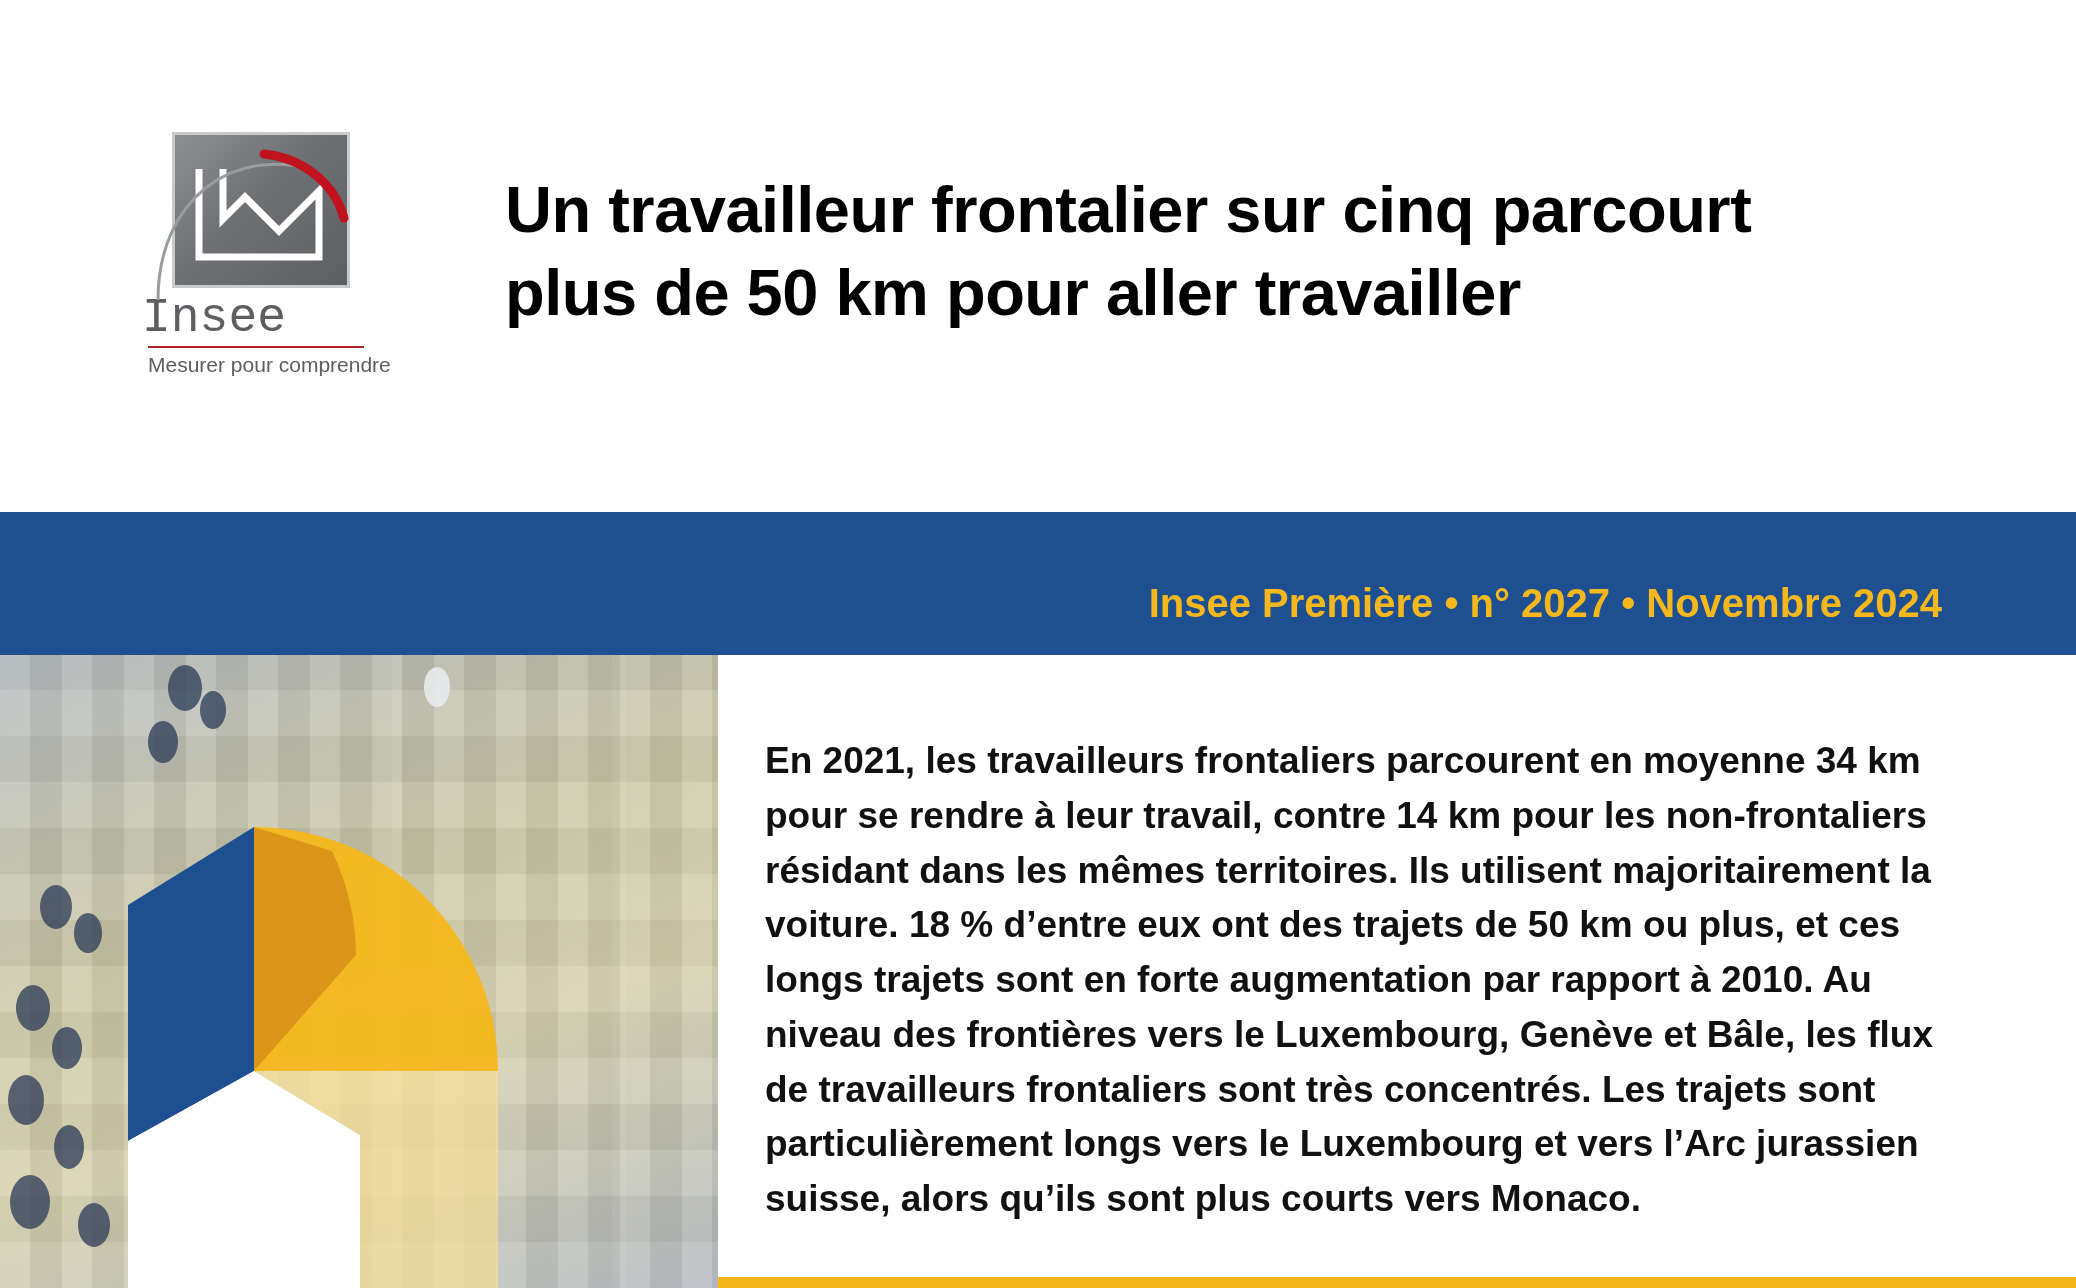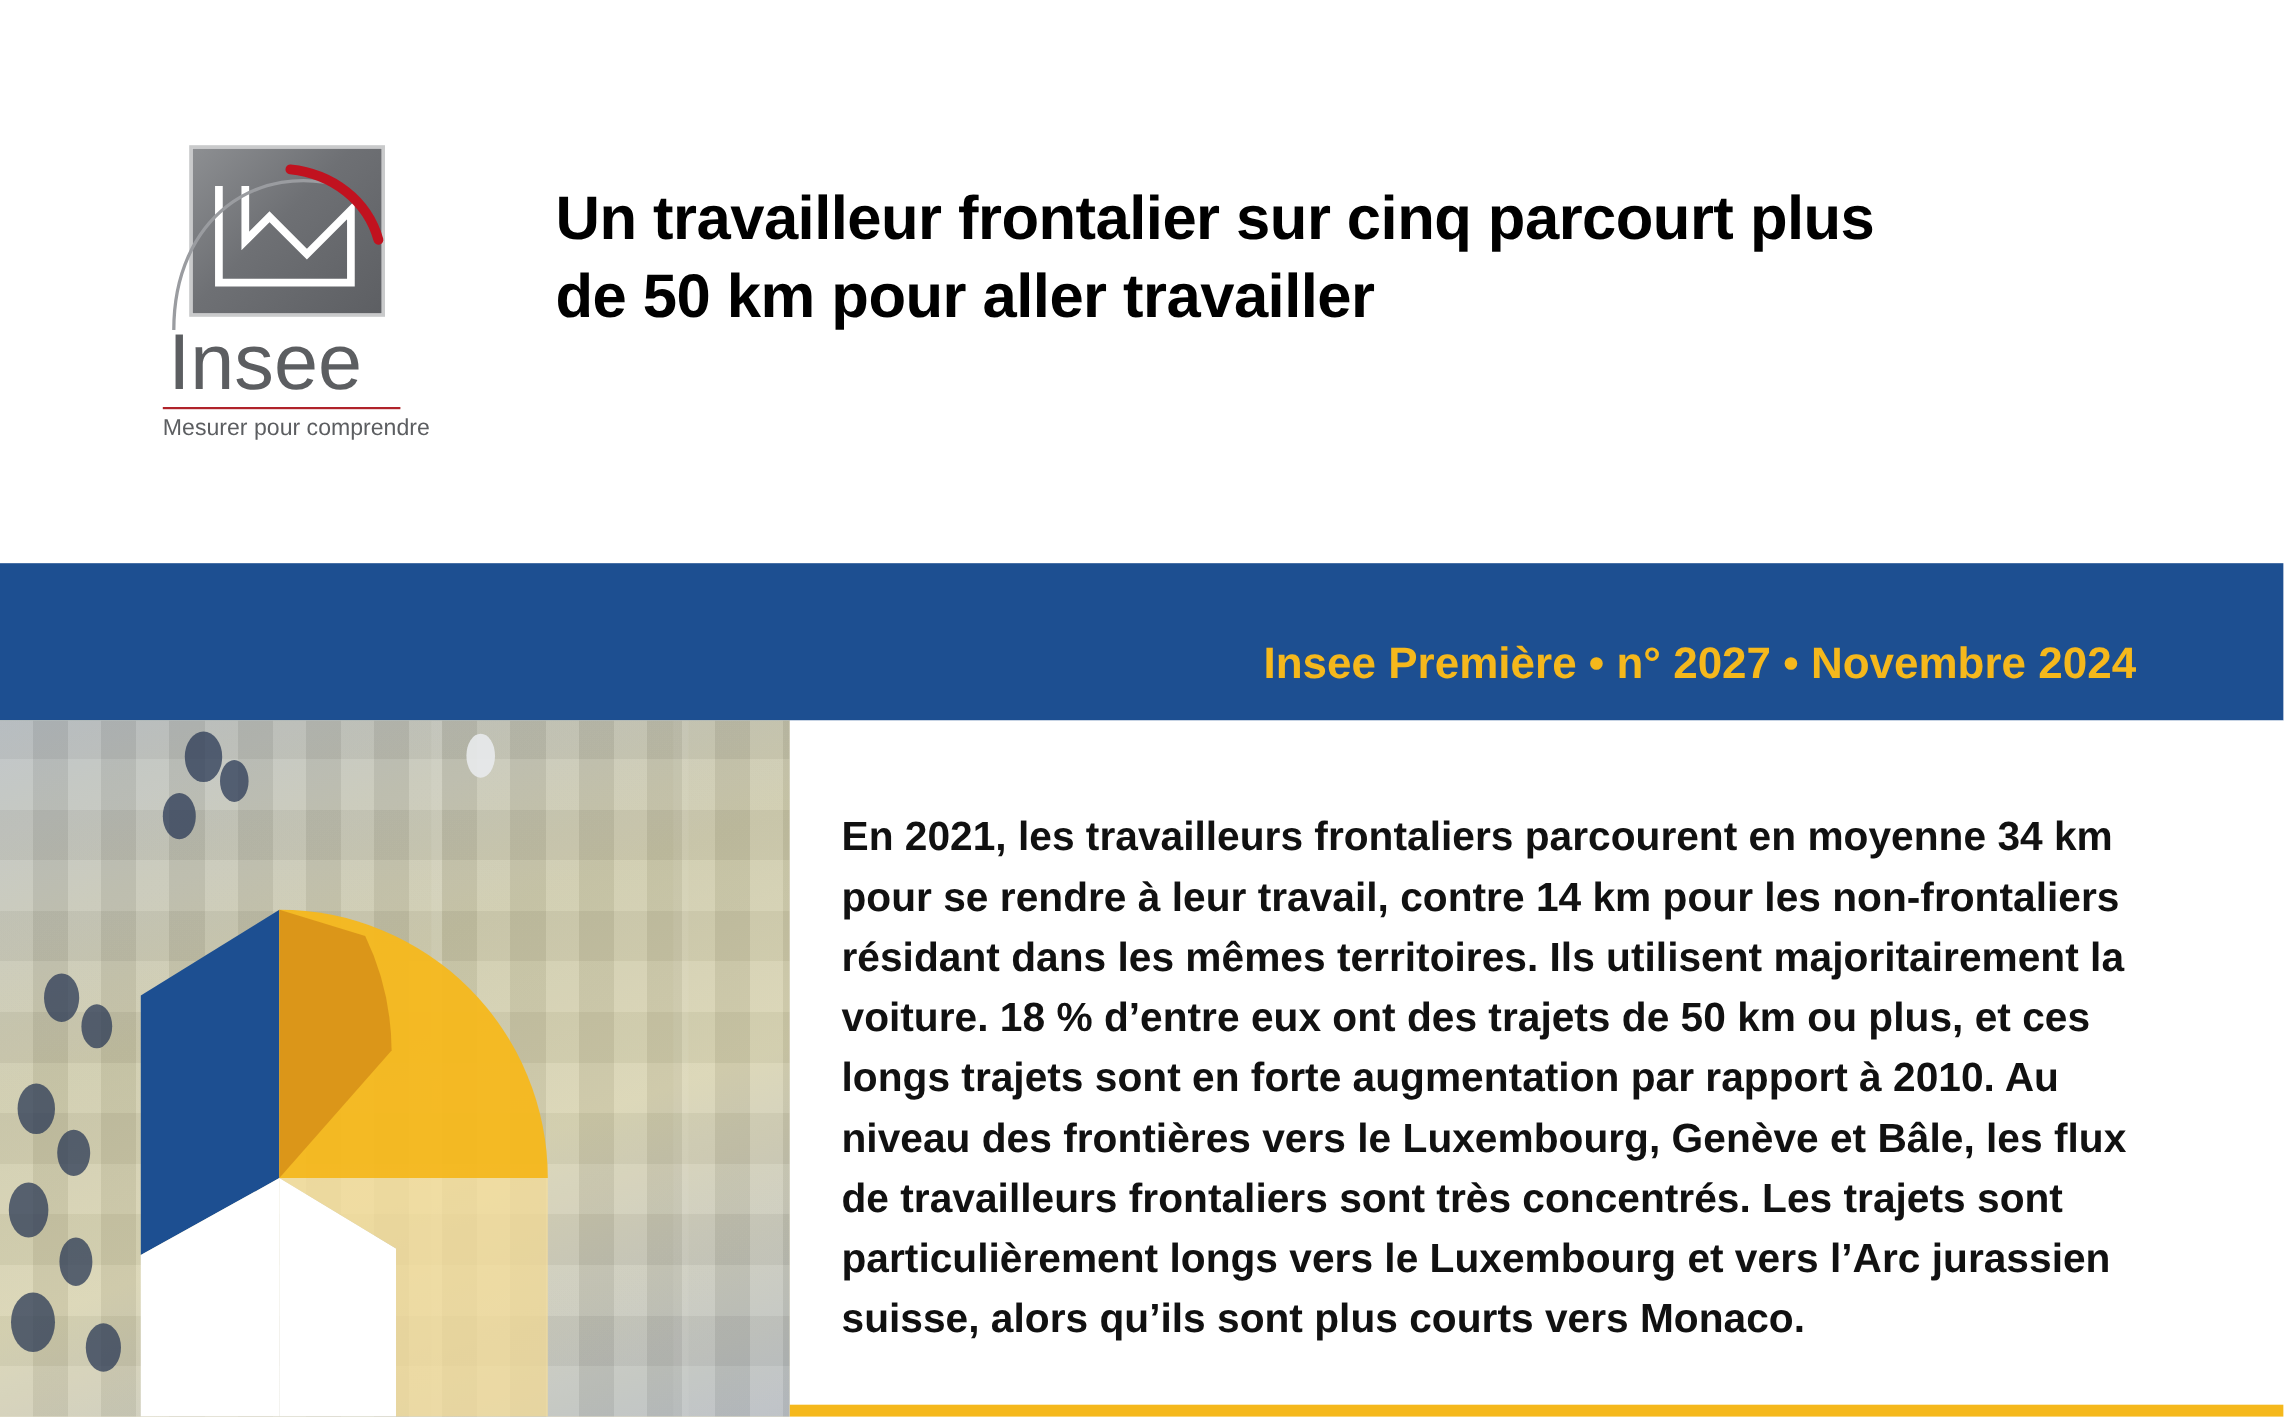--- a/index.html
+++ b/index.html
@@ -52,26 +52,26 @@
   }
   .logo-arc {
     position: absolute;
     left: 0;
     top: 8px;
     width: 240px;
     height: 170px;
     pointer-events: none;
   }
   .logo-word {
-    font-family: Liberation Sans, sans-serif;
-    font-size: 72px;
+    font-family: Liberation Mono, monospace;
+    font-size: 48px;
     color: #5c5e61;
     line-height: 1;
     margin-top: 6px;
-    margin-left: 15px;
+    margin-left: 4px;
     letter-spacing: 0px;
   }
   .logo-rule {
     width: 216px;
     height: 2px;
     background: #b0232a;
     margin: 4px 0 0 10px;
   }
   .logo-tag {
     font-family: "Liberation Sans", sans-serif;
@@ -79,21 +79,21 @@
     color: #5c5e61;
     margin: 5px 0 0 10px;
     white-space: nowrap;
   }
 
   .doc-title {
     position: absolute;
     left: 505px;
     top: 124px;
     width: 1250px;
-    font-size: 56px;
+    font-size: 65px;
     font-weight: bold;
     line-height: 1.28;
     color: #000000;
     letter-spacing: -0.5px;
   }
 
   
   .blue-band {
     position: absolute;
     top: 512px;

